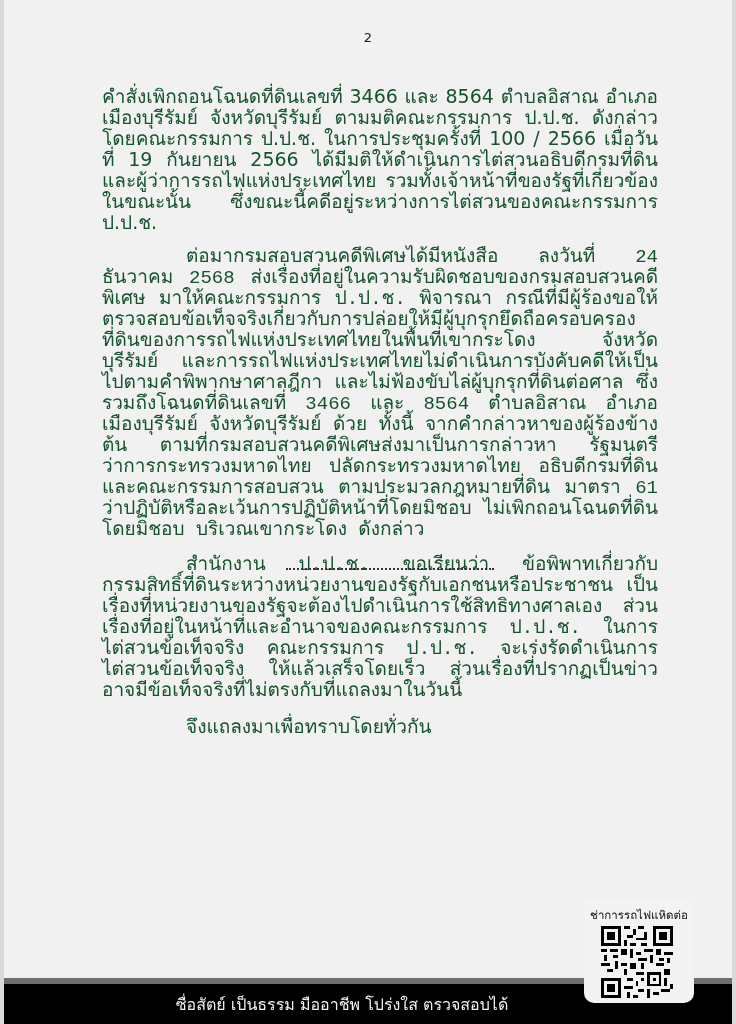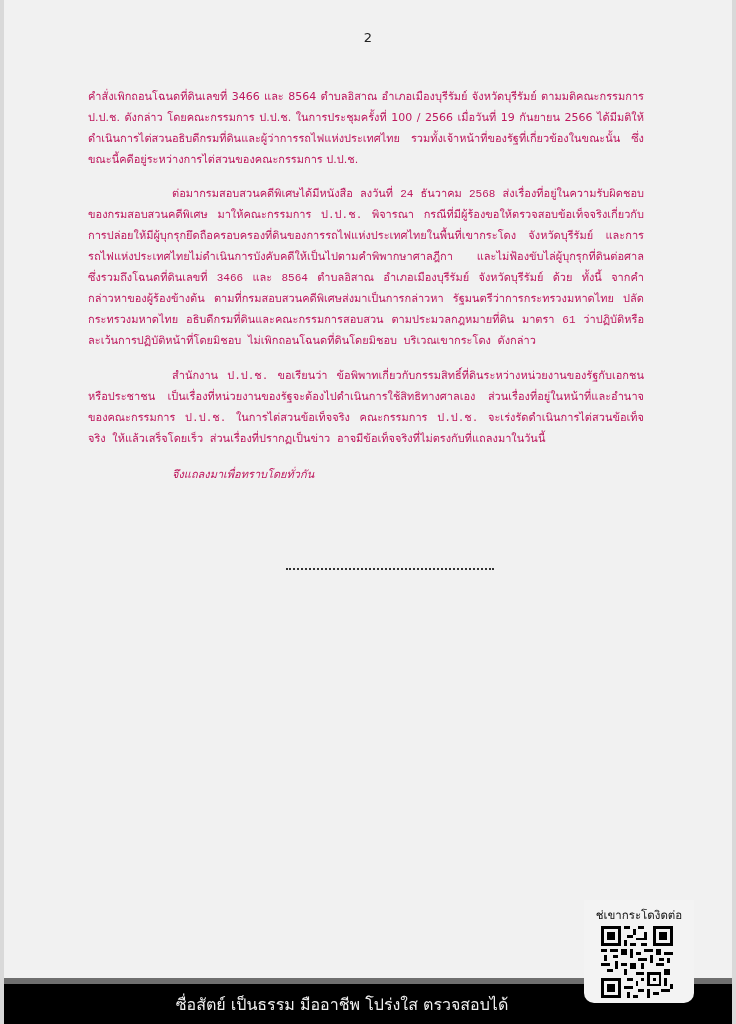--- a/index.html
+++ b/index.html
@@ -12,27 +12,27 @@
   .page {
     position:absolute; left:4px; top:0; width:728px; height:1024px;
     background:#f1f1f1;
   }
   .page-number {
     position:absolute; left:0; right:0; top:30px; text-align:center;
     font-size:13px; color:#222;
     font-family:"DejaVu Sans", sans-serif;
   }
   .body-text {
-    position:absolute; left:84px; top:86px; width:556px;
-    color:#be185d; font-size:11px; line-height:21px;
+    position:absolute; left:98px; top:86px; width:556px;
+    color:#14532d; font-size:19px; line-height:21px;
     font-family:"DejaVu Sans", sans-serif;
   }
   .para { margin:0 0 14px 0; text-align:justify; text-align-last:left; }
   .para.indent { text-indent:84px;font-family:Liberation Mono, monospace; }
-  .para.closing { text-indent:84px; margin-top:6px;font-style:italic; }
+  .para.closing { text-indent:84px; margin-top:6px; }
   .sign-line {
     position:absolute; left:282px; top:568px; width:208px;
     border-bottom:2px dotted #333; height:0;
   }
   .footer-bar {
     position:absolute; left:4px; top:978px; width:728px; height:46px;
     background:#000;
     border-top:6px solid #6f6f6f;
     box-sizing:border-box;
   }
@@ -68,21 +68,21 @@
     <p class="para closing">จึงแถลงมาเพื่อทราบโดยทั่วกัน</p>
   </div>
 
   <div class="sign-line"></div>
 </div>
 
 <div class="footer-bar"></div>
 <div class="footer-slogan">ซื่อสัตย์ เป็นธรรม มืออาชีพ โปร่งใส ตรวจสอบได้</div>
 
 <div class="contact-card"></div>
-<div class="contact-label">ช่เขากระโดงิดต่อ</div>
+<div class="contact-label">ช่าการรถไฟแหิดต่อ</div>
 
 <svg class="qr" viewBox="0 0 25 25" shape-rendering="crispEdges">
   <rect x="0" y="0" width="25" height="25" fill="#f3f3f3"></rect>
   <g fill="#000">
 
     <rect x="0" y="0" width="7" height="7"></rect>
       <rect x="1" y="1" width="5" height="5" fill="#f3f3f3"></rect>
       <rect x="2" y="2" width="3" height="3"></rect>
     <rect x="18" y="0" width="7" height="7"></rect>
       <rect x="19" y="1" width="5" height="5" fill="#f3f3f3"></rect>

